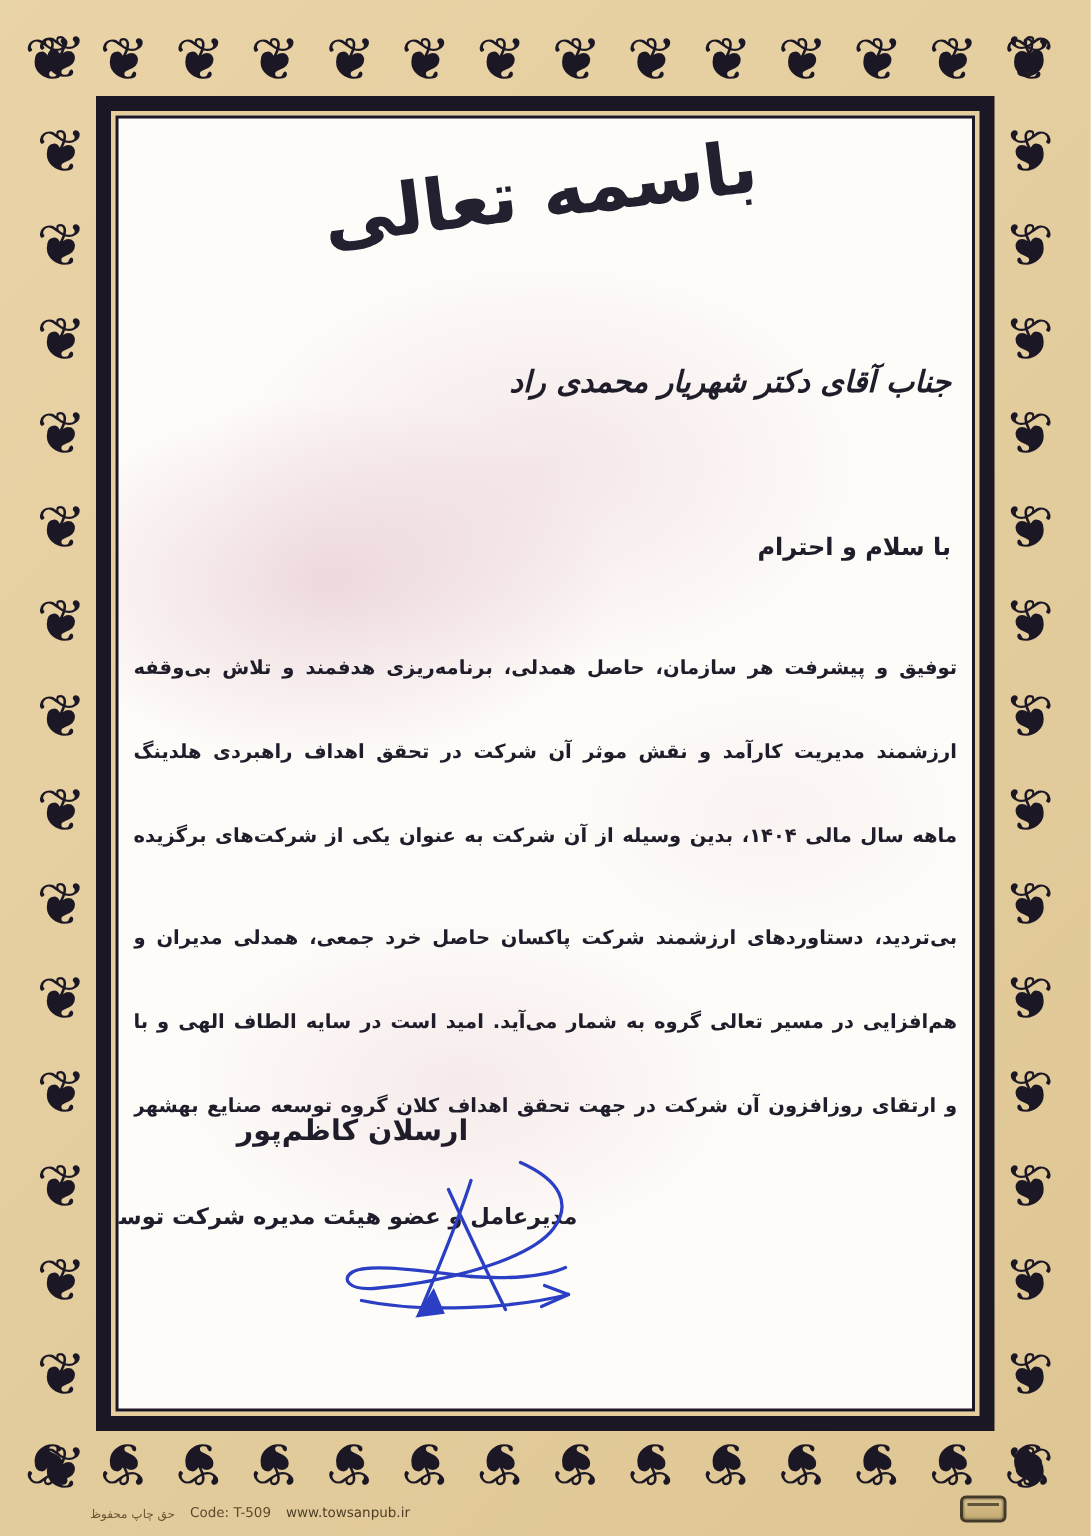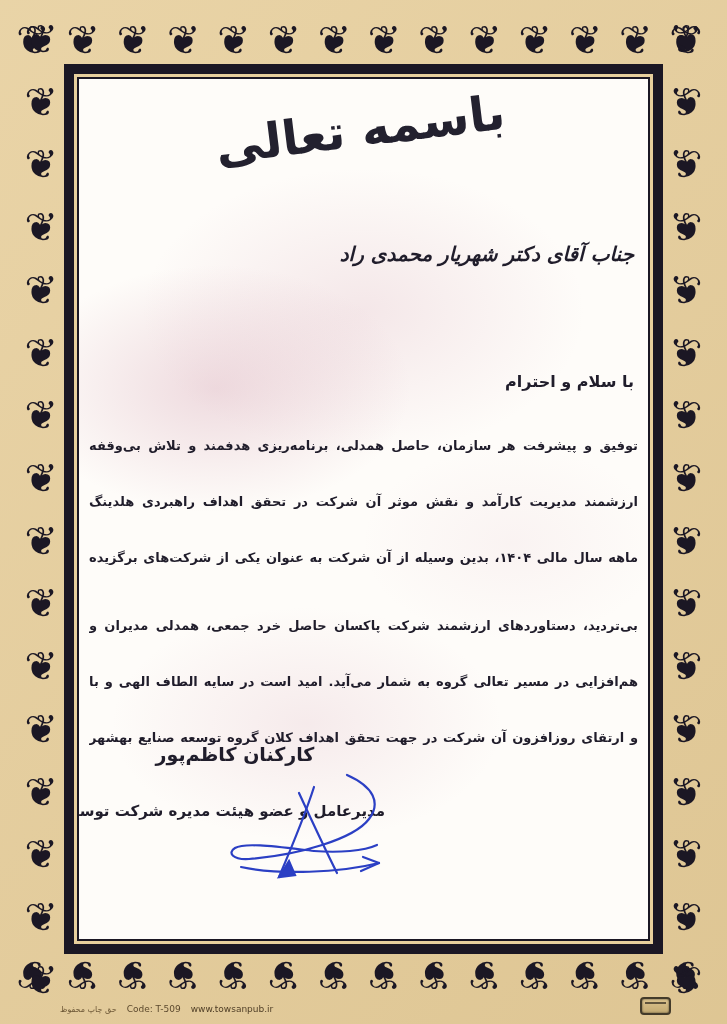--- a/index.html
+++ b/index.html
@@ -41,21 +41,21 @@
   .content{position:absolute;inset:0;direction:rtl;color:#201d2b;}
   
   .calligraphy{
     position:absolute;top:22px;left:0;right:0;height:110px;
     text-align:center;font-size:48px;font-weight:bold;color:#23212f;
     transform:rotate(-7deg);letter-spacing:1px;
   }
   
   .addressee-name{position:absolute;top:163px;right:14px;font-size:20px;font-weight:bold;font-style:italic;}
   .addressee-title{position:absolute;top:217px;right:14px;font-size:21px;font-weight:bold;}
-  .greeting{position:absolute;top:293px;right:14px;font-size:16px;font-weight:bold;}
+  .greeting{position:absolute;top:276px;right:14px;font-size:16px;font-weight:bold;}
   
   .paragraphs{position:absolute;top:339px;right:10px;left:10px;}
   .para{margin:0 0 12px 0;}
   .line{
     font-size:13px;font-weight:bold;height:56px;line-height:56px;overflow:hidden;
     text-align:justify;text-align-last:justify;
   }
   .line.end{text-align-last:right;}
   
   .signature-block{position:absolute;top:664px;right:auto;left:6px;width:300px;text-align:center;}
@@ -107,21 +107,21 @@
               <div class="line">ماهه سال مالی ۱۴۰۴، بدین وسیله از آن شرکت به عنوان یکی از شرکت‌های برگزیده گروه توسعه صنایع بهشهر تقدیر و تشکر به عمل می‌آید.</div>
             </div>
             <div class="para">
               <div class="line">بی‌تردید، دستاوردهای ارزشمند شرکت پاکسان حاصل خرد جمعی، همدلی مدیران و کارکنان پرتلاش آن شرکت است و نمونه‌ای روشن از</div>
               <div class="line">هم‌افزایی در مسیر تعالی گروه به شمار می‌آید. امید است در سایه الطاف الهی و با تداوم رویکرد حرفه‌ای، همدلی و برنامه‌محوری، شاهد تداوم موفقیت‌ها</div>
               <div class="line end">و ارتقای روزافزون آن شرکت در جهت تحقق اهداف کلان گروه توسعه صنایع بهشهر باشیم.</div>
             </div>
           </div>
 
         <div class="signature-block">
-          <div class="sig-name">کارکنان کاظم‌پور</div>
+          <div class="sig-name">ارسلان کاظم‌پور</div>
           <div class="sig-title">مدیرعامل و عضو هیئت مدیره شرکت توسعه صنایع بهشهر</div>
         </div>
 
         <svg class="sig-scribble" width="175" height="120" viewBox="0 0 175 120" fill="none">
           <g stroke="#2b3fc4" stroke-width="2.2" stroke-linecap="round" fill="none">
             <path d="M128,6 C155,18 162,34 150,50 C135,70 80,86 30,90 C14,91 8,84 16,79 C26,73 60,78 95,82"></path>
             <path d="M95,18 C88,40 74,75 60,108"></path>
             <path d="M80,24 C92,50 106,80 118,104"></path>
             <path d="M60,108 L70,92 L76,106 Z" fill="#2b3fc4"></path>
             <path d="M22,98 C60,106 120,104 160,94"></path>

